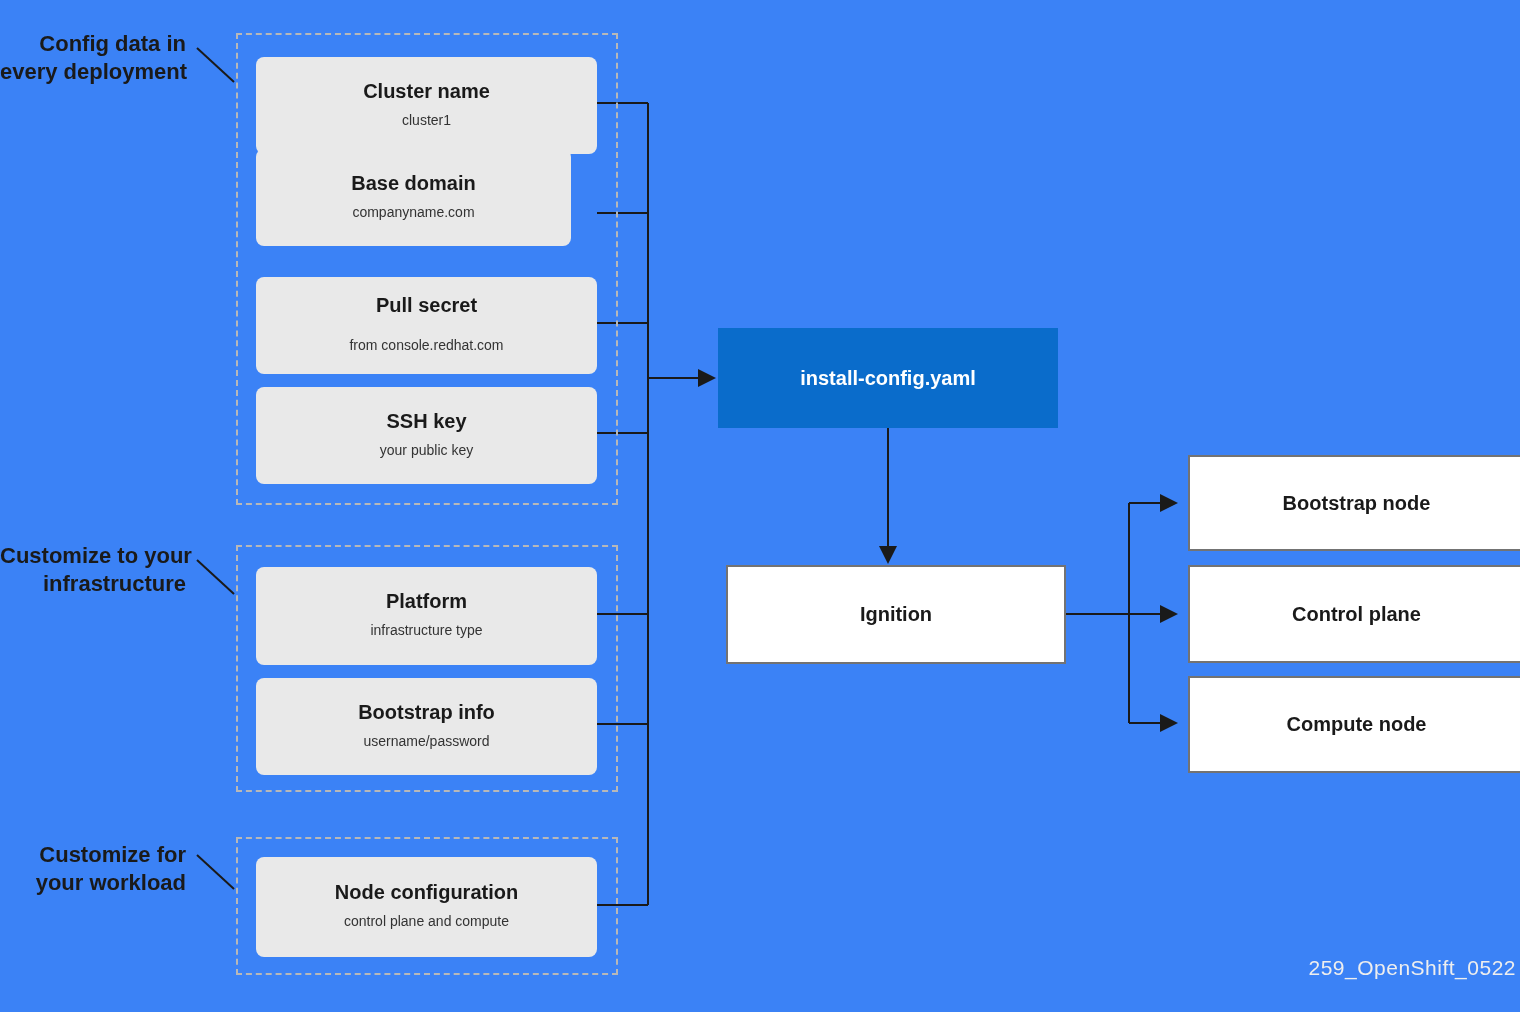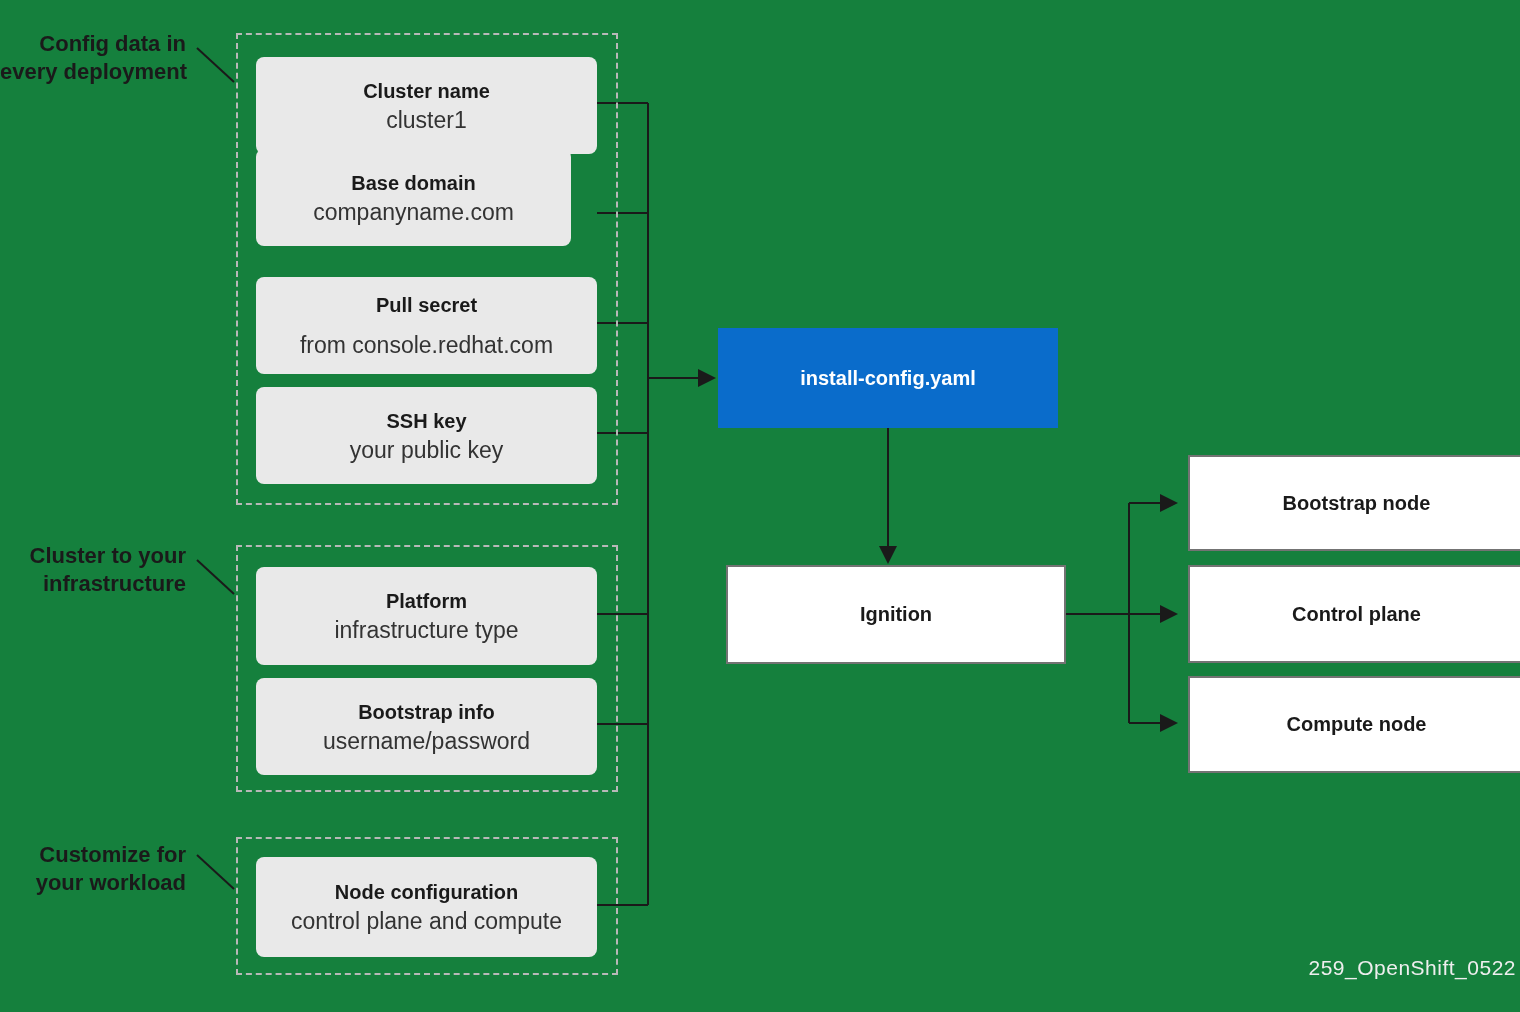--- a/index.html
+++ b/index.html
@@ -3,21 +3,21 @@
 <meta charset="utf-8">
 <style>
   * { margin: 0; padding: 0; box-sizing: border-box; }
   html, body { background: #ffffff; }
   body { font-family: "Liberation Sans", sans-serif; color: #1a1a1a; }
 
   .canvas {
     position: relative;
     width: 1520px;
     height: 1012px;
-    background: #15803d;
+    background: #3b82f6;
     overflow: hidden;
   }
 
   .lines {
     position: absolute;
     left: 0; top: 0;
     width: 1520px; height: 1012px;
     pointer-events: none;
   }
 
@@ -42,21 +42,21 @@
     position: absolute;
     background: #e9e9e9;
     display: flex;
     flex-direction: column;
     align-items: center;
     justify-content: center;
     text-align: center;
     border-radius: 8px;
   }
   .item-title   { font-size: 20px; font-weight: bold; line-height: 29px; color: #1a1a1a; }
-  .item-sub     { font-size: 23px; font-weight: normal; line-height: 29px; color: #333333; }
+  .item-sub     { font-size: 14px; font-weight: normal; line-height: 29px; color: #333333; }
 
   .flow-box {
     position: absolute;
     display: flex;
     align-items: center;
     justify-content: center;
     text-align: center;
     font-size: 20px;
     font-weight: 600;
   }
@@ -124,21 +124,21 @@
       <path d="M197 560 L234 594"></path>
       <path d="M197 855 L234 889"></path>
     </g>
   </svg>
 
   <div class="annotation" style="left:0; top:30px;">
     <div>Config data in</div>
     <div>every deployment</div>
   </div>
   <div class="annotation" style="left:0; top:542px;">
-    <div>Cluster to your</div>
+    <div>Customize to your</div>
     <div>infrastructure</div>
   </div>
   <div class="annotation" style="left:0; top:841px;">
     <div>Customize for</div>
     <div>your workload</div>
   </div>
 
   <div class="group" style="left:236px; top:33px; width:382px; height:472px;">
     <div class="item-box" style="left:18px; top:22px; width:341px; height:97px;">
       <div class="item-title">Cluster name</div>

